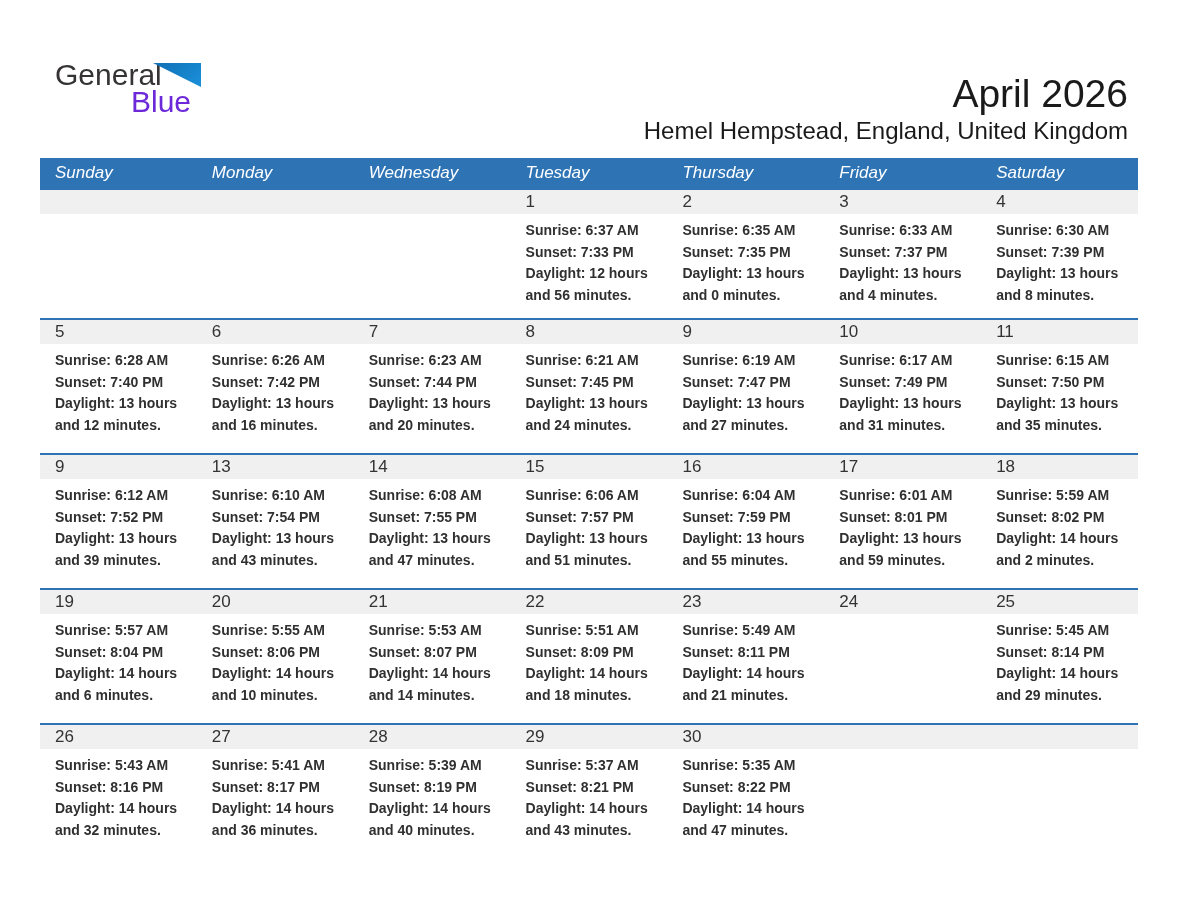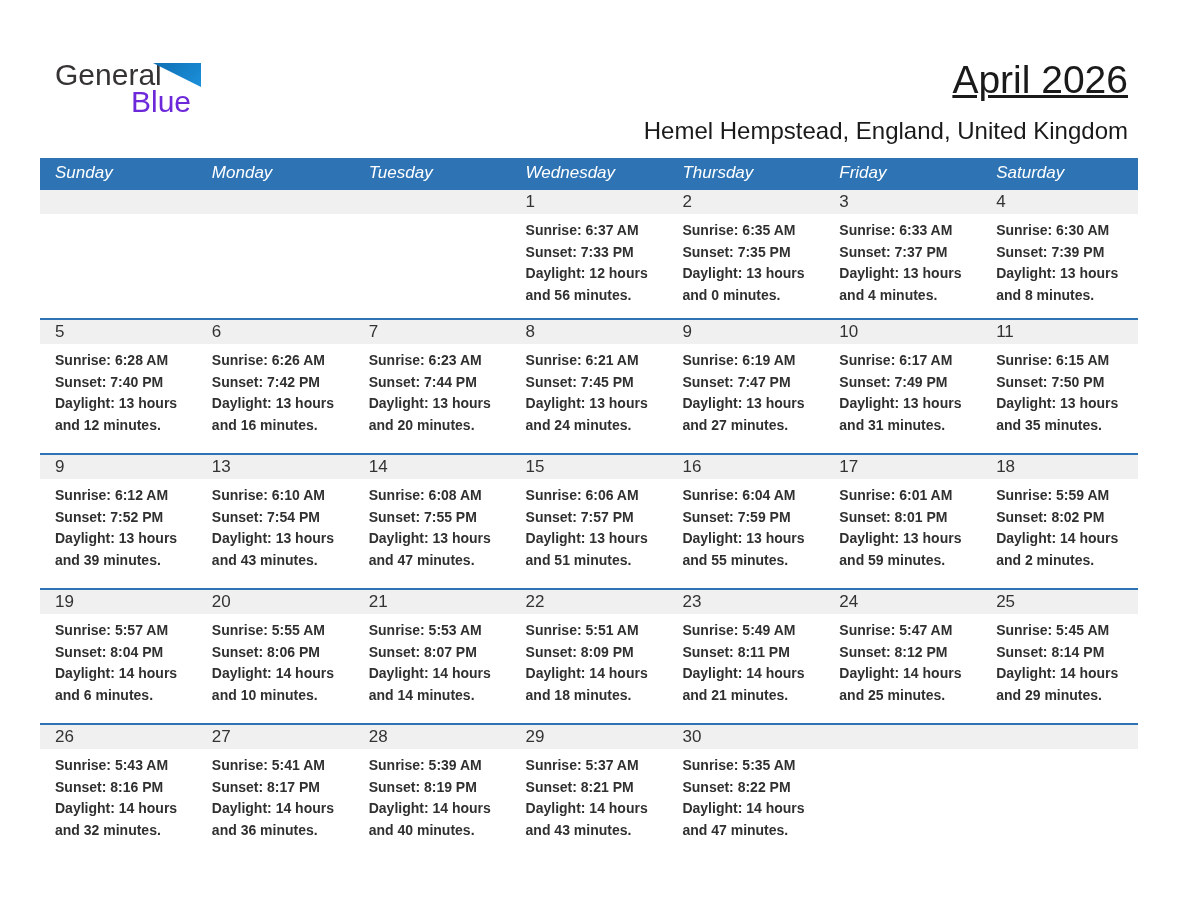--- a/index.html
+++ b/index.html
@@ -10,21 +10,21 @@
   
   .logo { position:absolute; left:55px; top:58px; width:180px; height:66px; }
   .logo-general { position:absolute; left:0; top:0; font-size:30px; color:#363334; }
   .logo-triangle {
     position:absolute; left:98px; top:5px; width:48px; height:24px;
     background:linear-gradient(135deg,#0f6fb4 0%,#1b90da 100%);
     clip-path:polygon(0 0,100% 0,100% 100%);
   }
   .logo-blue { position:absolute; left:76px; top:27px; font-size:30px; color:#6d28d9; }
   
-  .month-title { position:absolute; right:60px; top:58px; font-size:39px; color:#1a1a1a; white-space:nowrap;text-decoration:underline; }
+  .month-title { position:absolute; right:60px; top:72px; font-size:39px; color:#1a1a1a; white-space:nowrap; }
   .location { position:absolute; right:60px; top:117px; font-size:24px; color:#1a1a1a; white-space:nowrap; }
   
   .calendar { position:absolute; left:40px; top:158px; width:1098px; }
   .weekday-row { display:flex; height:30px; background:#2e74b5;font-style:italic; }
   .weekday {
     flex:1; color:#ffffff; font-size:17px; line-height:30px;
     padding-left:15px; box-sizing:border-box; overflow:hidden; white-space:nowrap;
   }
   .week { display:flex; border-top:2px solid #2e74b5; height:133px; }
   .weeks .week:first-child { height:128px; }
@@ -47,22 +47,22 @@
   </div>
 
   <div class="month-title">April 2026</div>
   <div class="location">Hemel Hempstead, England, United Kingdom</div>
 
   <div class="calendar">
 
     <div class="weekday-row">
       <div class="weekday">Sunday</div>
       <div class="weekday">Monday</div>
+      <div class="weekday">Wednesday</div>
       <div class="weekday">Tuesday</div>
-      <div class="weekday">Wednesday</div>
       <div class="weekday">Thursday</div>
       <div class="weekday">Friday</div>
       <div class="weekday">Saturday</div>
     </div>
 
     <div class="weeks">
 
       <div class="week">
         <div class="cell">
           <div class="date"></div>
@@ -264,25 +264,20 @@
         <div class="cell">
           <div class="date">23</div>
           <div class="info">
             <div>Sunrise: 5:49 AM</div>
             <div>Sunset: 8:11 PM</div>
             <div>Daylight: 14 hours and 21 minutes.</div>
           </div>
         </div>
         <div class="cell">
           <div class="date">24</div>
-          <div class="info">
-            <div>Sunrise: 5:47 AM</div>
-            <div>Sunset: 8:12 PM</div>
-            <div>Daylight: 14 hours and 25 minutes.</div>
-          </div>
         </div>
         <div class="cell">
           <div class="date">25</div>
           <div class="info">
             <div>Sunrise: 5:45 AM</div>
             <div>Sunset: 8:14 PM</div>
             <div>Daylight: 14 hours and 29 minutes.</div>
           </div>
         </div>
       </div>

